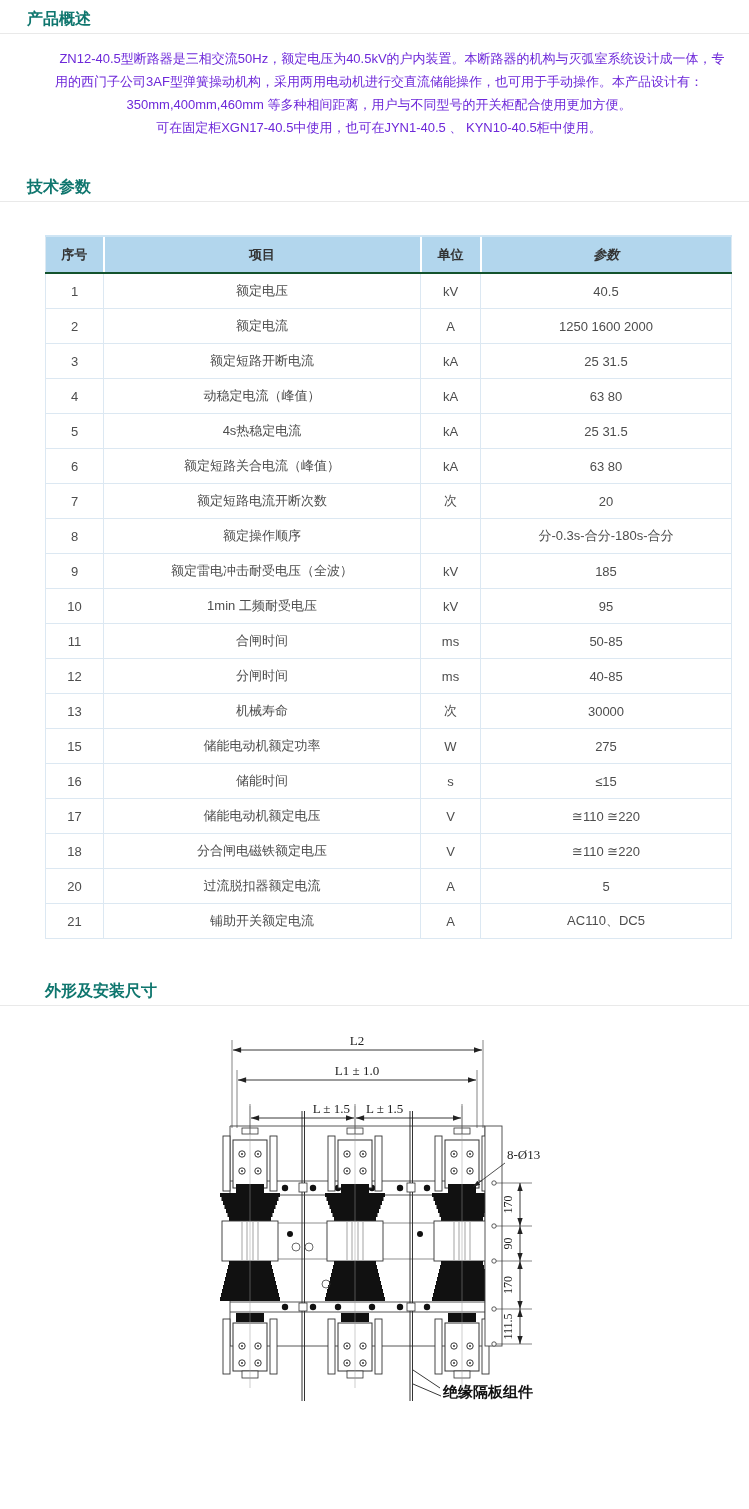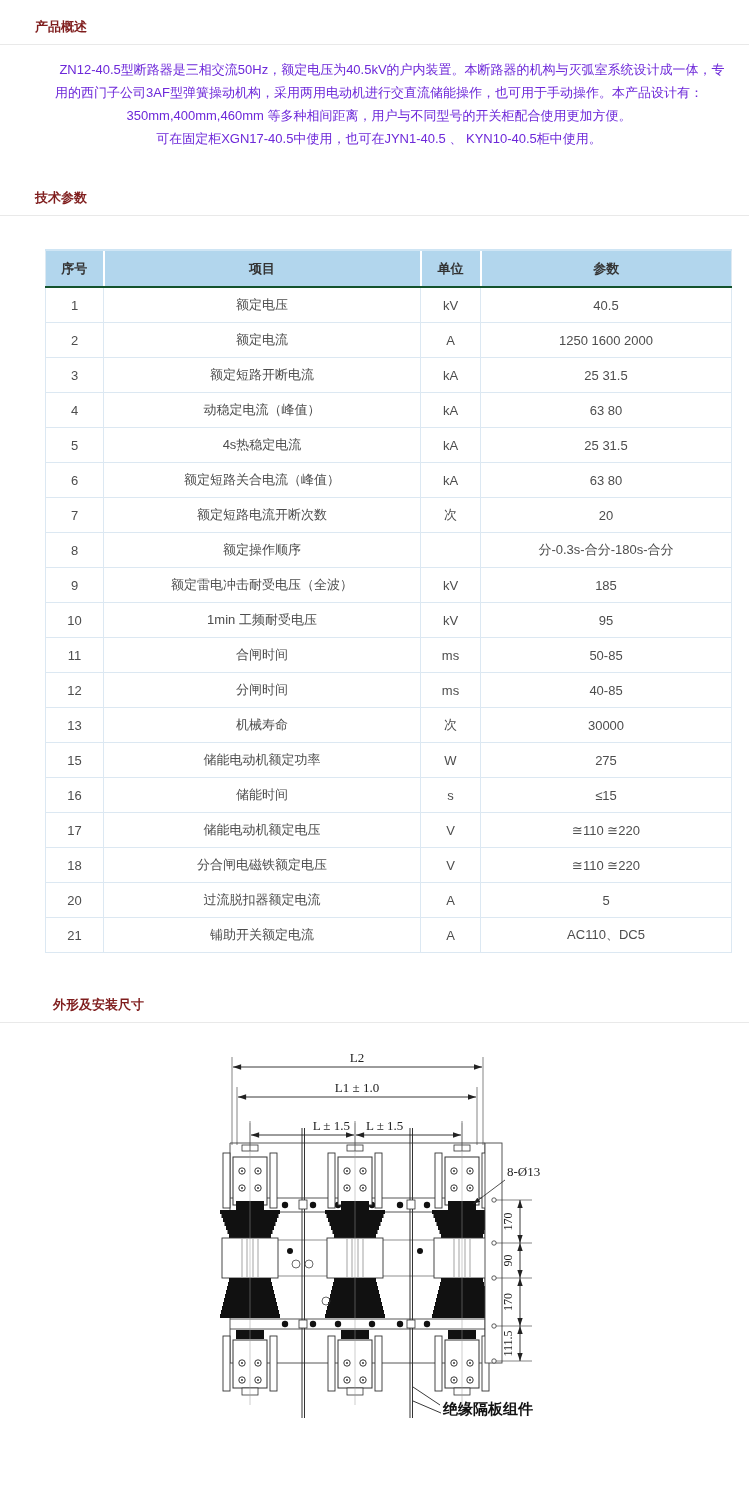--- a/index.html
+++ b/index.html
@@ -2,40 +2,40 @@
 <html><head>
 <meta charset="utf-8">
 <style>
   html,body{margin:0;padding:0;}
   body{
     width:749px;height:1509px;background:#ffffff;
     font-family:"Liberation Sans","DejaVu Sans",sans-serif;
     color:#404040;overflow:hidden;
   }
   .sec-head{
-    margin:8px;padding:10px 0 0 27px;font-size:13px;font-weight:bold;
-    color:#7f1d1d;line-height:18px;
+    margin:0;padding:10px 0 0 27px;font-size:16px;font-weight:bold;
+    color:#0f766e;line-height:18px;
   }
   .rule{border:none;border-top:1px solid #e9e9e9;margin:5px 0 0 0;height:0;}
   .overview-text{margin:13px 18px 0 27px;font-size:13px;line-height:23px;color:#6d28d9;text-align:center;}
   .overview-text p{margin:0;}
   .overview-text p.indent{text-indent:2em;}
   .h2{margin-top:29px;}
   .h3{margin-top:33px;padding-left:45px;}
   table.params{
     width:686px;margin:33px 0 0 45px;border-collapse:collapse;
     font-size:13px;color:#4d4d4d;table-layout:fixed;
   }
   table.params th{
     background:#b2d6ed;height:33px;font-weight:bold;color:#333;
     border-left:2px solid #ffffff;border-top:2px solid #cfe5f4;
     border-bottom:2px solid #14532d;text-align:center;font-size:13px;
   }
   table.params th:first-child{border-left:1px solid #dde9f2;}
-  table.params th:last-child{border-right:1px solid #dde9f2;}
+  table.params th:last-child{border-right:1px solid #dde9f2;font-style:italic;}
   table.params td{
     height:34px;border:1px solid #dce8f2;text-align:center;
     background:#ffffff;padding:0 4px;
   }
   svg.drawing{display:block;margin-top:10px;}
   .dimtxt{font-family:"Liberation Serif","DejaVu Serif",serif;font-size:13px;fill:#222;}
   .dimnum{font-family:"Liberation Serif","DejaVu Serif",serif;font-size:12px;fill:#222;}
   .callout{font-family:"Liberation Sans","DejaVu Sans",sans-serif;font-size:15px;fill:#111;font-weight:bold;}
 </style>
 </head>

